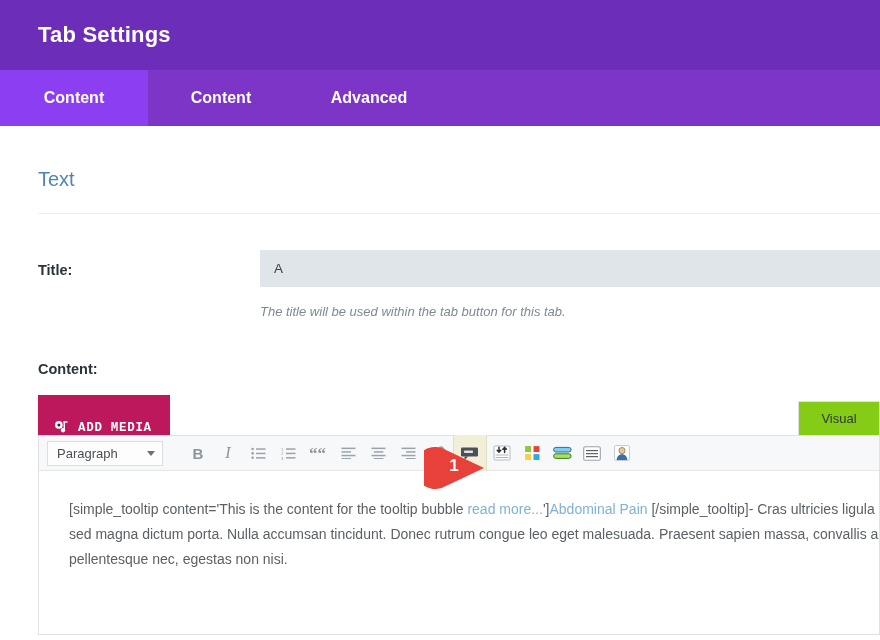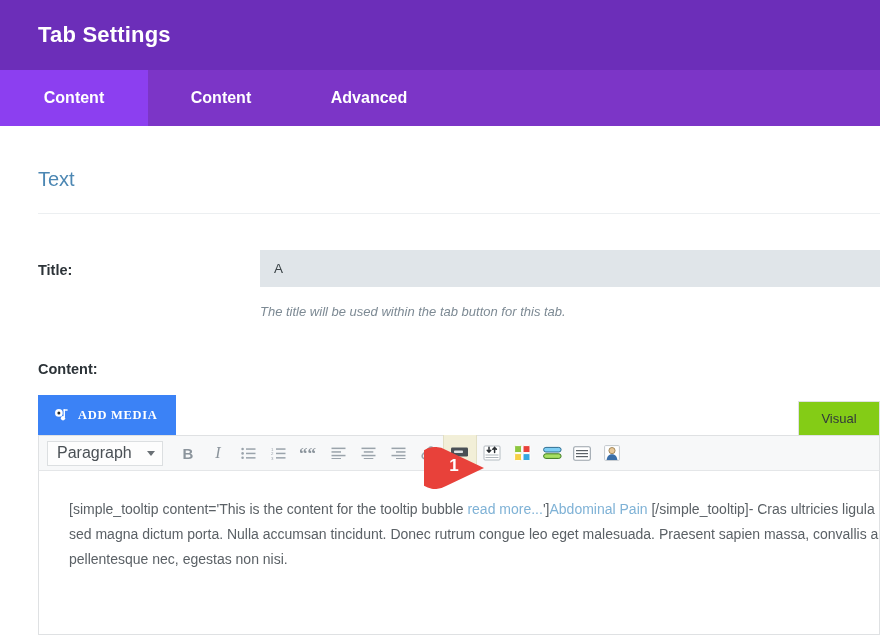--- a/index.html
+++ b/index.html
@@ -112,32 +112,32 @@
   }
 
   .addmedia-row {
     position: relative;
     display: flex;
     align-items: flex-end;
     height: 42px;
   }
   .add-media-btn {
     display: inline-flex;
-    align-items: center;
+    align-items: flex-end;
     gap: 9px;
     height: 40px;
     padding: 0 18px 0 16px;
-    background: #3b82f6;
+    background: #be185d;
     color: #ffffff;
     font-size: 12.5px;
     font-weight: bold;
     letter-spacing: .7px;
     border: none;
     cursor: pointer;
-    font-family: Liberation Serif, serif;
+    font-family: Liberation Mono, monospace;
   }
   .add-media-btn svg { display:block; }
 
   
   .editor-tabs {
     position: absolute;
     right: 0px;
     bottom: 0;
     display: flex;
   }
@@ -169,24 +169,24 @@
     padding-left: 8px;
     gap: 0px;
   }
   .tb-select {
     display: flex; align-items: center;
     justify-content: space-between;
     width: 116px; height: 25px;
     background: #fdfdfd;
     border: 1px solid #dcdfe1;
     padding: 0 7px 0 9px;
-    font-size: 16px;
+    font-size: 13px;
     color: #4a5055;
     cursor: pointer;
-    margin-right: 10px;
+    margin-right: 20px;
   }
   .caret {
     width: 0; height: 0;
     border-left: 4.5px solid transparent;
     border-right: 4.5px solid transparent;
     border-top: 5.5px solid #6a7075;
   }
   .tb-btn {
     width: 30px; height: 30px;
     display: flex; align-items: center; justify-content: center;

